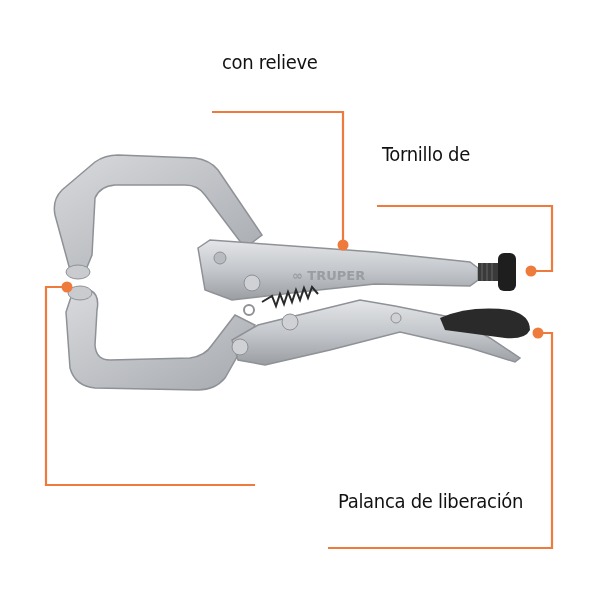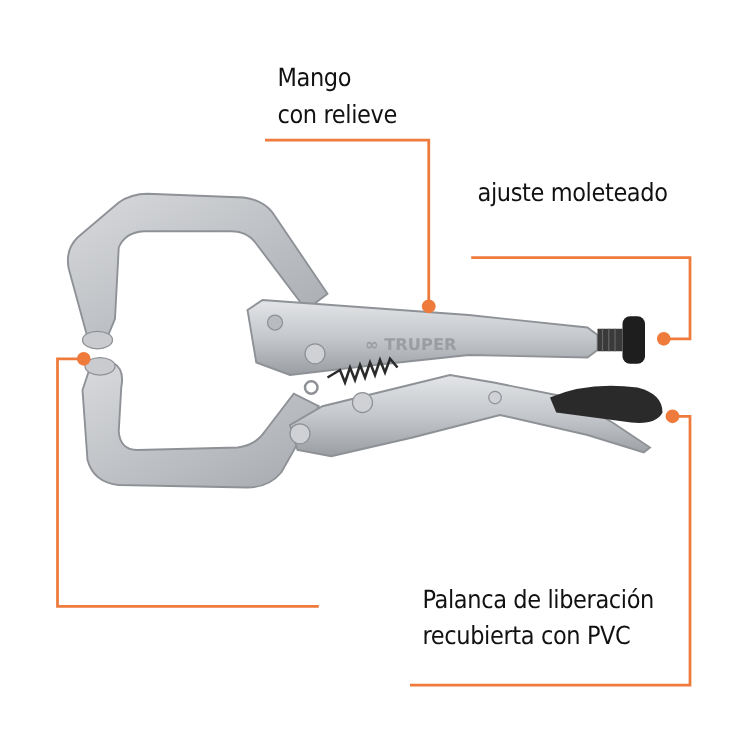--- a/index.html
+++ b/index.html
@@ -3,21 +3,21 @@
   <meta charset="utf-8">
   <style>
     html, body { margin: 0; padding: 0; background: #ffffff; }
     body { width: 600px; height: 600px; position: relative; overflow: hidden; font-family: "DejaVu Sans", sans-serif; }
     .label { position: absolute; color: #111111; font-size: 20px; line-height: 29px; letter-spacing: -0.3px; font-family: "DejaVu Sans", sans-serif; font-stretch: condensed; }
     .label span { display: block; white-space: nowrap; }
     svg.overlay { position: absolute; left: 0; top: 0; }
     #lbl-mango { left: 222px; top: 48px; }
     #lbl-tornillo { left: 382px; top: 140px; }
     #lbl-mordazas { left: 58px; top: 424px; }
-    #lbl-palanca { left: 338px; top: 465px; }
+    #lbl-palanca { left: 338px; top: 487px; text-align: center; }
   </style>
 </head>
 <body>
 
 <svg class="overlay" width="600" height="600" viewBox="0 0 600 600">
   <defs>
     <linearGradient id="metalG" x1="0" y1="0" x2="0" y2="1">
       <stop offset="0" stop-color="#e3e5e8"></stop>
       <stop offset="0.5" stop-color="#c4c7cb"></stop>
       <stop offset="1" stop-color="#9a9da2"></stop>
@@ -79,27 +79,25 @@
   </g>
   <g fill="#EE7A3C">
     <circle cx="343" cy="245" r="5.5"></circle>
     <circle cx="531" cy="271" r="5.5"></circle>
     <circle cx="67" cy="287" r="5.5"></circle>
     <circle cx="538" cy="333" r="5.5"></circle>
   </g>
 </svg>
 
 <div class="label" id="lbl-mango">
-  <span>Mango</span>
   <span>con relieve</span>
 </div>
 
 <div class="label" id="lbl-tornillo">
-  <span>ajuste moleteado</span>
+  <span>Tornillo de</span>
 </div>
 
 <div class="label" id="lbl-mordazas">
 </div>
 
 <div class="label" id="lbl-palanca">
   <span>Palanca de liberación</span>
-  <span>recubierta con PVC</span>
 </div>
 
 </body></html>

